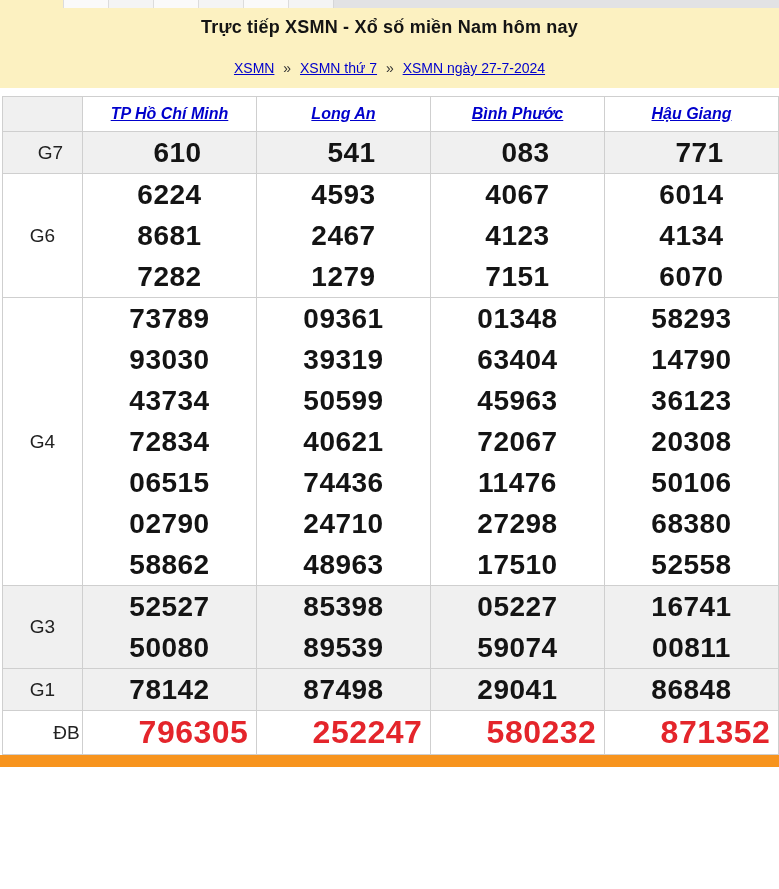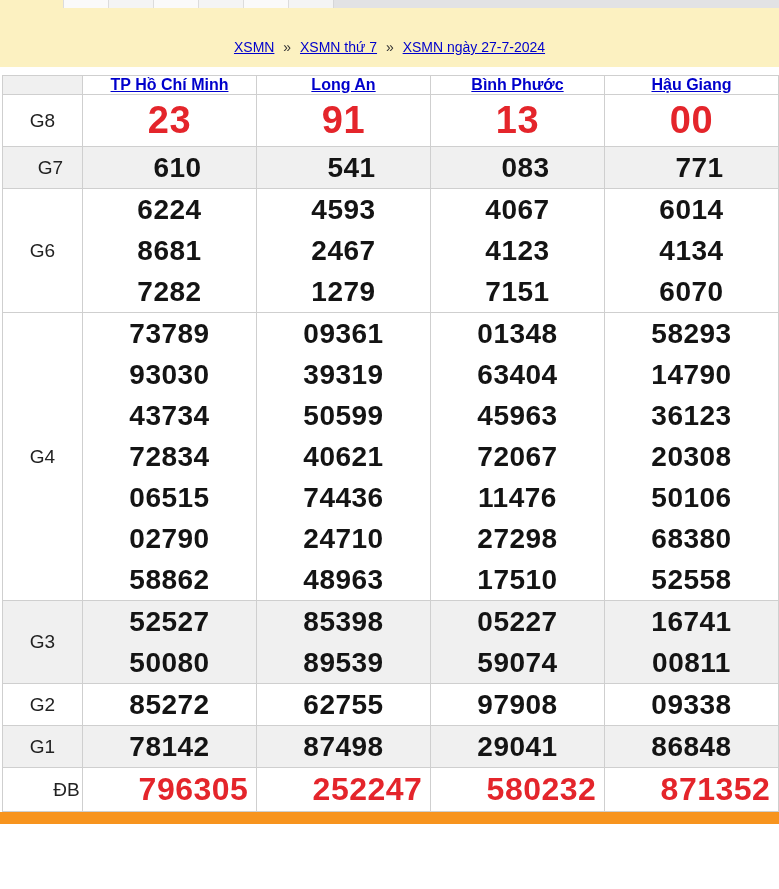--- a/index.html
+++ b/index.html
@@ -45,21 +45,21 @@
   }
   table.results th, table.results td {
     border: 1px solid #cfcfcf;
     text-align: center;
     vertical-align: middle;
     padding: 0;
   }
   col.c-prize { width: 80px; }
   col.c-prov  { width: 174px; }
 
-  tr.head-row th { height: 19px; background: #ffffff; }
+  tr.head-row th { height: 35px; background: #ffffff; font-style: italic; }
   tr.head-row th.corner { background: #f0f0f0; }
   tr.head-row a {
     color: #0000cc; font-size: 16px; font-weight: bold;
     text-decoration: underline; cursor: pointer;
   }
 
   td.prize-cell {
     font-size: 19px; font-weight: normal; color: #222; background: inherit;
   }
   tr.shaded td { background: #f0f0f0; }
@@ -93,20 +93,21 @@
     <div class="top-tab lighter"></div>
     <div class="top-tab"></div>
     <div class="top-tab lighter"></div>
     <div class="top-tab"></div>
     <div class="top-tab lighter"></div>
     <div class="top-tab"></div>
     <div class="strip-fill"></div>
   </div>
 
   <div class="header">
+    <h1>Trực tiếp XSMN - Xổ số miền Nam hôm nay</h1>
     <div class="breadcrumb">
       <a>XSMN</a>
       <span class="sep">»</span>
       <a>XSMN thứ 7</a>
       <span class="sep">»</span>
       <a>XSMN ngày 27-7-2024</a>
     </div>
   </div>
 
   <div class="gap"></div>
@@ -130,35 +131,20 @@
         </th>
         <th>
           <a>Bình Phước</a>
         </th>
         <th>
           <a>Hậu Giang</a>
         </th>
       </tr>
     </thead>
     <tbody id="results-body">
-        <tr class="row-G8 plain">
-          <td class="prize-cell">G8</td>
-          <td>
-            <span class="num">23</span>
-          </td>
-          <td>
-            <span class="num">91</span>
-          </td>
-          <td>
-            <span class="num">13</span>
-          </td>
-          <td>
-            <span class="num">00</span>
-          </td>
-        </tr>
         <tr class="row-G7 shaded">
           <td class="prize-cell">G7</td>
           <td>
             <span class="num">610</span>
           </td>
           <td>
             <span class="num">541</span>
           </td>
           <td>
             <span class="num">083</span>
@@ -241,35 +227,20 @@
           </td>
           <td>
             <span class="num">05227</span>
             <span class="num">59074</span>
           </td>
           <td>
             <span class="num">16741</span>
             <span class="num">00811</span>
           </td>
         </tr>
-        <tr class="row-G2 plain">
-          <td class="prize-cell">G2</td>
-          <td>
-            <span class="num">85272</span>
-          </td>
-          <td>
-            <span class="num">62755</span>
-          </td>
-          <td>
-            <span class="num">97908</span>
-          </td>
-          <td>
-            <span class="num">09338</span>
-          </td>
-        </tr>
         <tr class="row-G1 shaded">
           <td class="prize-cell">G1</td>
           <td>
             <span class="num">78142</span>
           </td>
           <td>
             <span class="num">87498</span>
           </td>
           <td>
             <span class="num">29041</span>

